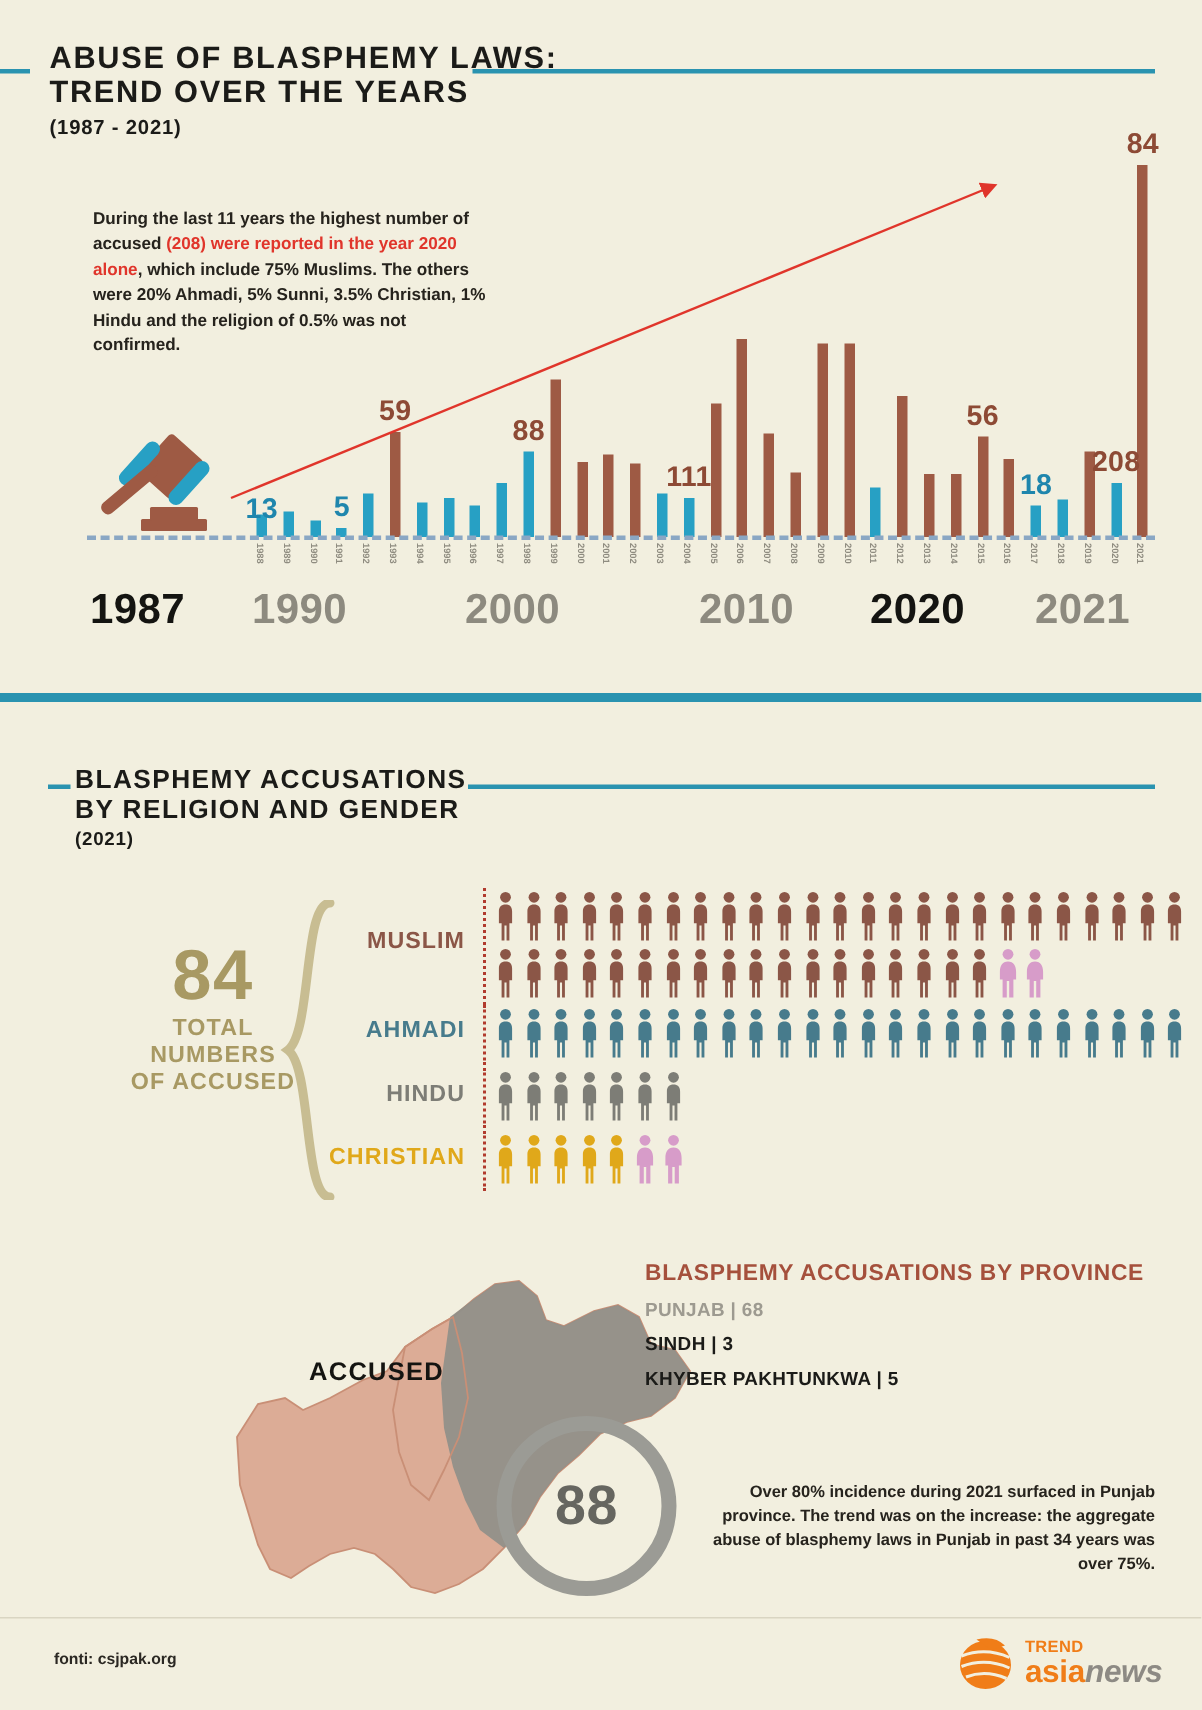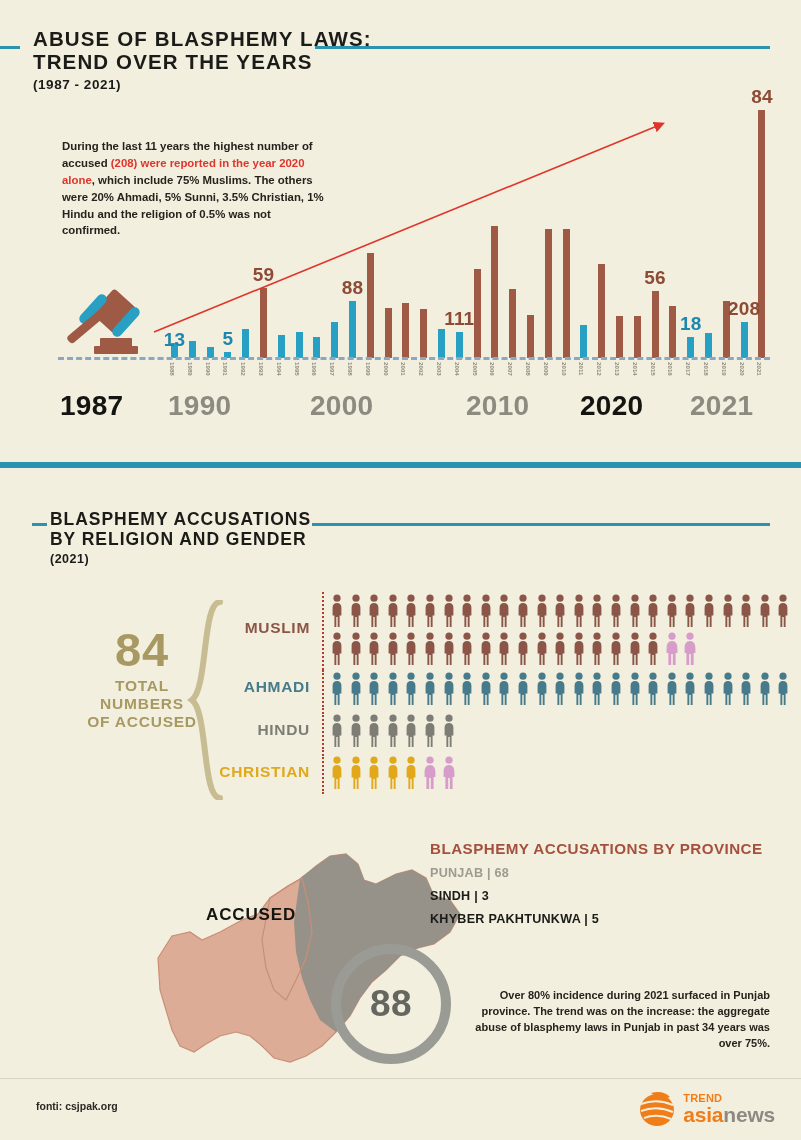--- a/index.html
+++ b/index.html
@@ -97,21 +97,21 @@
 
   
   #footer-rule { position: absolute; left: 0; top: 1078px; width: 801px; height: 1px; background: #d9d5c2; }
   #fonti { position: absolute; left: 36px; top: 1100px; font-size: 10.5px; color: #2b2823; font-weight: bold; }
   #logo { position: absolute; right: 26px; top: 1086px; height: 46px; display: flex; align-items: center; }
   #logo .mark { width: 42px; height: 42px; }
   #logo .words { margin-left: 4px; line-height: 1; }
   #logo .pime { font-size: 11px; font-weight: bold; color: #f07d18; letter-spacing: .02em; }
   #logo .an { font-size: 21px; font-weight: bold; letter-spacing: -.01em; }
   #logo .an .a { color: #f07d18; }
-  #logo .an .b { color: #8d8a84; }
+  #logo .an .b { color: #8d8a84; font-style: italic; }
 </style>
 </head>
 <body>
 
 <div class="page">
 
   <div id="section1">
 
     <div class="hdr-dash-l"></div>
     <div class="hdr-dash-r"></div>

